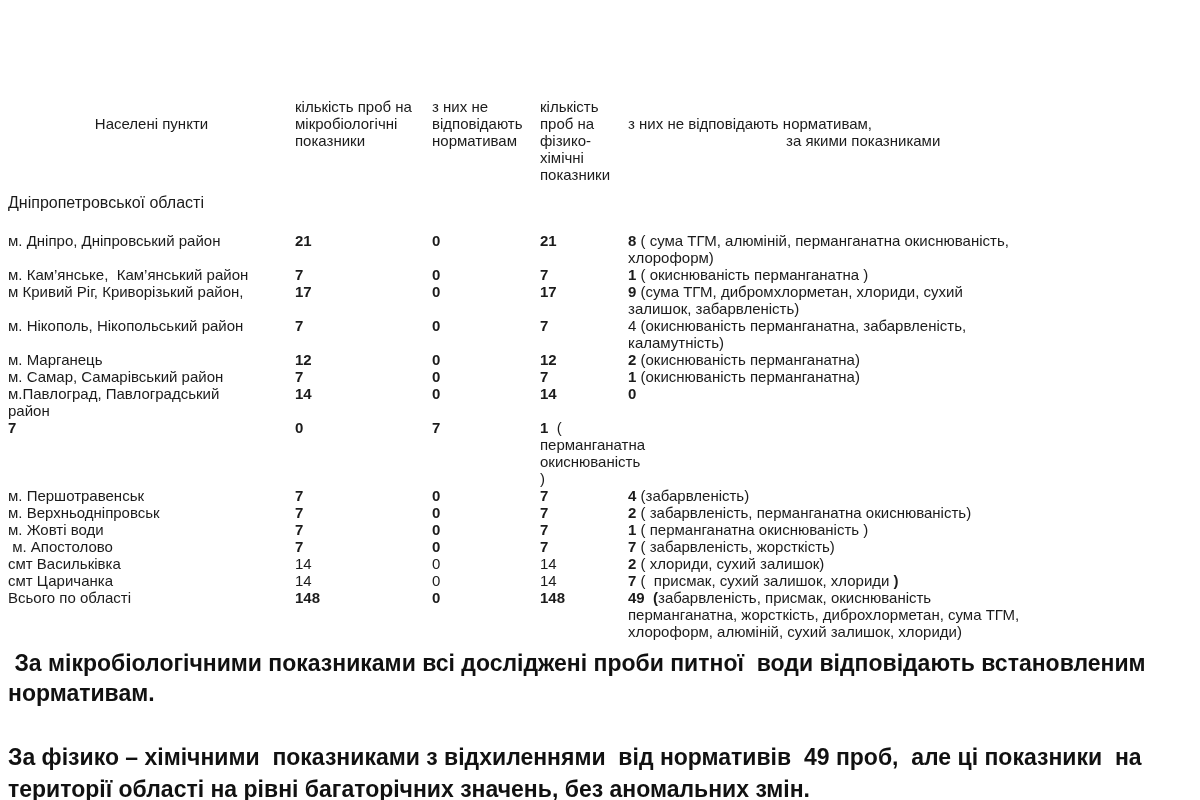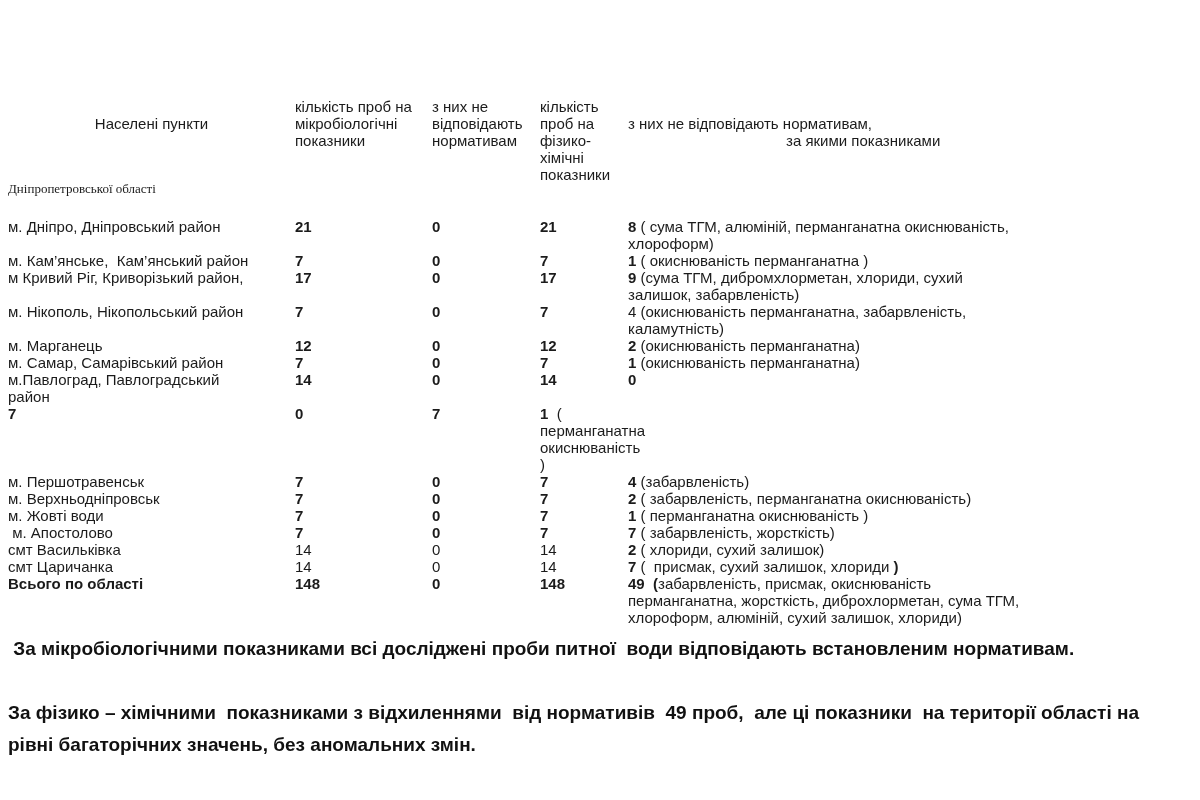--- a/index.html
+++ b/index.html
@@ -19,44 +19,43 @@
     display: grid;
     grid-template-columns: 287px 137px 108px 88px 402px;
     align-items: start;
   }
 
   
   .hdr { min-height: 107px; }
   .hdr .cell { white-space: pre-line; padding-right: 4px; }
   .settlements-label { padding-left: 4px; text-align: center; }
   .region-title {
-    font-size: 13px;
+    font-size: 16px;
     line-height: 24px;
-    margin-top: 28px;
+    margin-top: 42px;
     white-space: nowrap;
-    font-family: Liberation Serif, serif;
   }
   .h5-line2 { display: block; padding-left: 158px; }
 
   
   .row { }
   .c-name { white-space: pre-wrap; padding-right: 6px; }
   .narrow-name .c-name { max-width: 236px; }
-  .bold-name .c-name { font-weight: bold; }
+  .bold-name .c-name { font-weight: normal; }
   .num { font-weight: normal; }
   .bold-values .num { font-weight: bold; }
   .x-cell { white-space: pre-wrap; }
   .x-num { font-weight: bold; }
   .x-suffix { font-weight: bold; }
 
   
   .note {
     margin: 0;
     font-weight: bold;
-    font-size: 19px;
+    font-size: 23px;
     line-height: 30px;
     white-space: pre-wrap;
     color: #111;
   }
   .note1 { margin-top: 8px; }
   .note2 { margin-top: 33px; line-height: 32px; padding-right: 4px; }
 </style>
 </head>
 <body>
 

